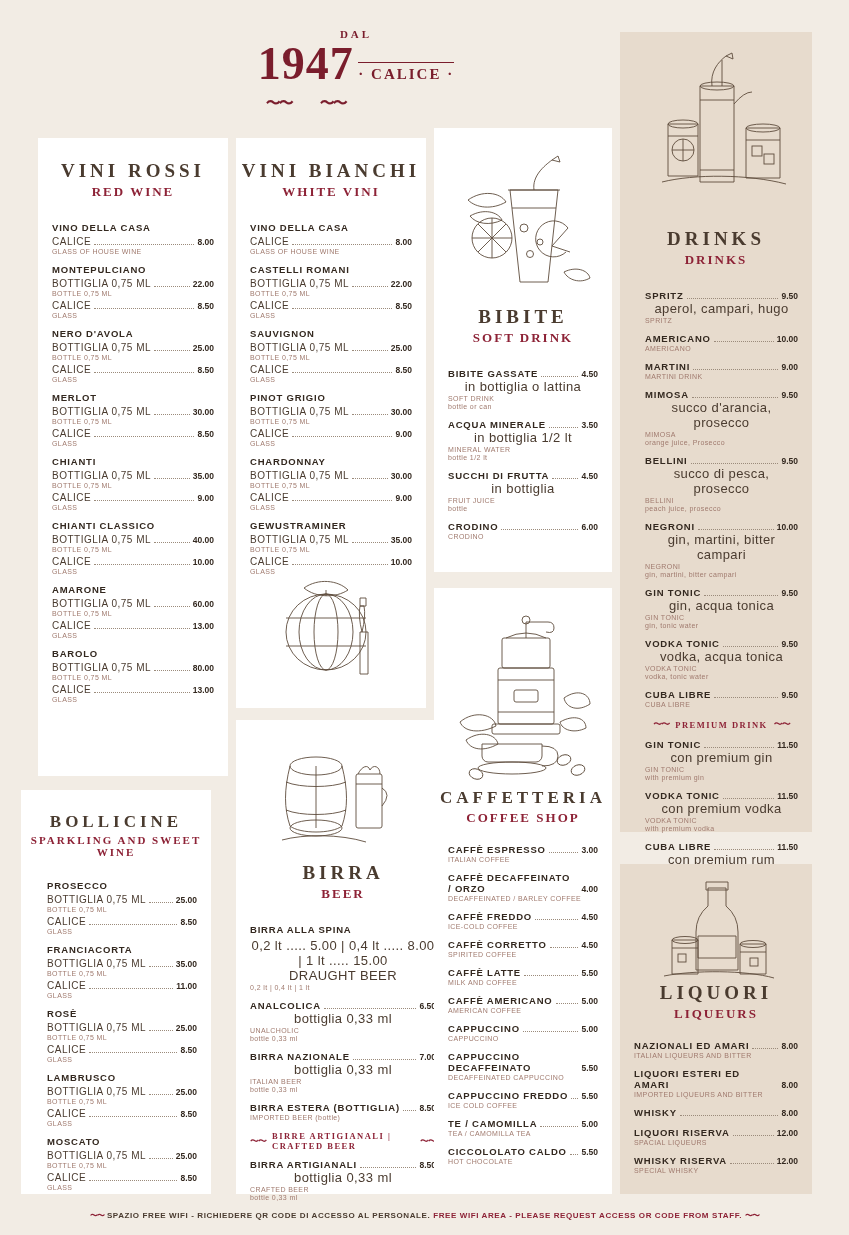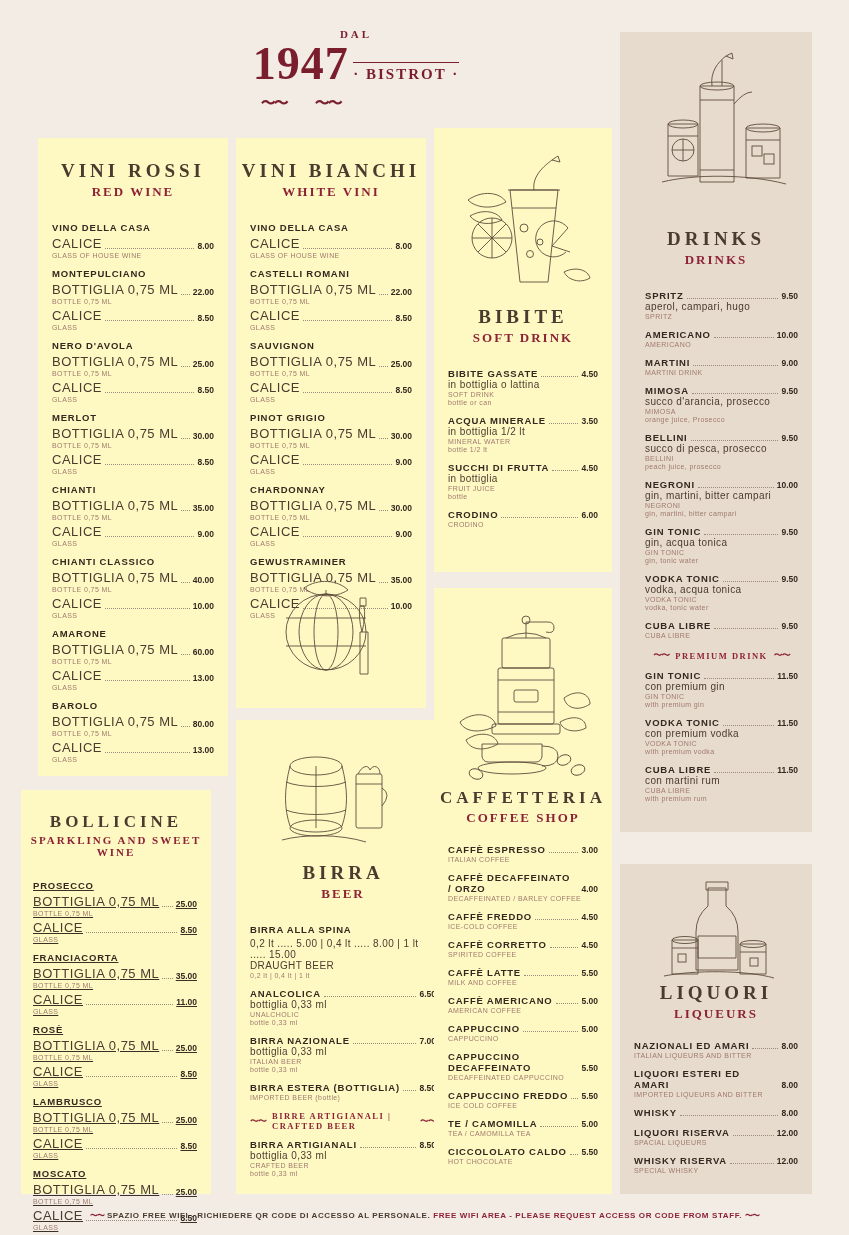--- a/index.html
+++ b/index.html
@@ -34,21 +34,21 @@
   }
   .brand .squig-l { left: 8px; }
   .brand .squig-r { right: 8px; }
   .brand .bistrot {
     font-family: "Liberation Serif", serif;
     font-size: 15px; font-weight: bold; letter-spacing: 2px; color: #7a1d2c;
     border-top: 1.5px solid #7a1d2c; display: inline-block; padding-top: 3px; margin-top: 2px;
   }
 
   
-  .panel { position: absolute; background: #fef9c3; }
+  .panel { position: absolute; background: #ffffff; }
 
   .col-title { text-align: center; }
   .col-title .t1 {
     font-family: "Liberation Serif", serif;
     font-size: 19px; font-weight: bold; letter-spacing: 4px; color: #4a3b2f;
   }
   .col-title .t2 {
     font-family: "Liberation Serif", serif;
     font-size: 13px; font-weight: bold; letter-spacing: 2px; color: #8d2236; margin-top: 2px;
   }
@@ -57,32 +57,32 @@
   .item { margin-bottom: 9px; }
   .item .name {
     font-family: "Liberation Sans", sans-serif;
     font-size: 9.5px; font-weight: bold; letter-spacing: 0.8px; color: #33281f;
     text-transform: uppercase;
   }
   .row {
     display: flex; align-items: flex-end; width: 100%;
   }
   .row .lbl {
-    font-size: 13px; letter-spacing: 0.5px; color: #4a3b2f; white-space: nowrap;
+    font-size: 10px; letter-spacing: 0.5px; color: #4a3b2f; white-space: nowrap;
   }
   .row .dots {
     flex: 1; border-bottom: 1px dotted #9b8b7b; margin: 0 3px 2.5px 3px; height: 1px;
   }
   .row .price {
     font-size: 8.5px; font-weight: bold; color: #33281f; white-space: nowrap;
   }
   .sub {
     font-size: 7px; letter-spacing: 0.4px; color: #a07a6e; margin-top: 1px;
   }
-  .sub-it { font-size:10px; letter-spacing:0.4px; color:#4a3b2f; }
+  .sub-it { font-size:13px; letter-spacing:0.4px; color:#4a3b2f;text-align:center; }
 
   .divider-label {
     display: flex; align-items: center; justify-content: center; gap: 6px;
     color: #8d2236; font-size: 8.5px; font-weight: bold; letter-spacing: 1.5px;
     margin: 10px 0 8px 0; font-family: "Liberation Serif", serif;
   }
   .divider-label .sq { color: #8d2236; font-size: 9px; letter-spacing: -1px;}
 
   
   .panel-dark { background: #e7dbcd; }
@@ -103,21 +103,21 @@
 
 <div class="page">
 
   <div class="brand">
     <div class="dal">DAL</div>
     <div class="year">
       <span class="squig-l">〜〜</span>
       <span>1947</span>
       <span class="squig-r">〜〜</span>
     </div>
-    <div class="bistrot">· BISTROT ·</div>
+    <div class="bistrot">· CALICE ·</div>
   </div>
 
   <div class="panel" style="left:38px; top:138px; width:190px; height:638px;">
     <div class="col-title" style="margin-top:22px;">
       <div class="t1">VINI ROSSI</div>
       <div class="t2">RED WINE</div>
     </div>
     <div id="red-items" style="padding:22px 14px 0 14px;">
         <div class="item">
           <div class="name">VINO DELLA CASA</div>
@@ -291,21 +291,21 @@
         <path d="M14 22 C22 14, 34 14, 40 20 C32 28, 20 28, 14 22 Z"></path>
       </g>
     </svg>
   </div>
 
   <div class="panel" style="left:21px; top:790px; width:190px; height:404px;">
     <div class="col-title" style="margin-top:22px;">
       <div class="t1" style="font-size:17px;">BOLLICINE</div>
       <div class="t2" style="font-size:11px;">SPARKLING AND SWEET WINE</div>
     </div>
-    <div id="sparkling-items" style="padding:22px 14px 0 12px;text-decoration:underline;">
+    <div id="sparkling-items" style="padding:22px 14px 0 26px;">
         <div class="item">
           <div class="name">PROSECCO</div>
           <div style="margin-top:3px;">
             <div class="row">
               <span class="lbl">BOTTIGLIA 0,75 ML</span>
               <span class="dots"></span>
               <span class="price">25.00</span>
             </div>
             <div class="sub">BOTTLE 0,75 ML</div>
           </div>
@@ -919,21 +919,21 @@
           <div class="sub-it">con premium vodka</div>
           <div class="sub">VODKA TONIC</div>
           <div class="sub">with premium vodka</div>
         </div>
         <div class="item">
           <div class="row">
             <span class="name">CUBA LIBRE</span>
             <span class="dots"></span>
             <span class="price">11.50</span>
           </div>
-          <div class="sub-it">con martini rum</div>
+          <div class="sub-it">con premium rum</div>
           <div class="sub">CUBA LIBRE</div>
           <div class="sub">with premium rum</div>
         </div>
       </div>
   </div>
 
   <div class="panel panel-dark" style="left:620px; top:864px; width:192px; height:330px;">
     <svg class="ill" style="left:34px; top:12px;" width="128" height="110" viewBox="0 0 128 110">
       <g fill="none" stroke="#5d4c3c" stroke-width="0.9">
         <path d="M54 12 h18 v18 q12 10 12 26 v38 h-42 V56 q0 -16 12 -26 z"></path>

